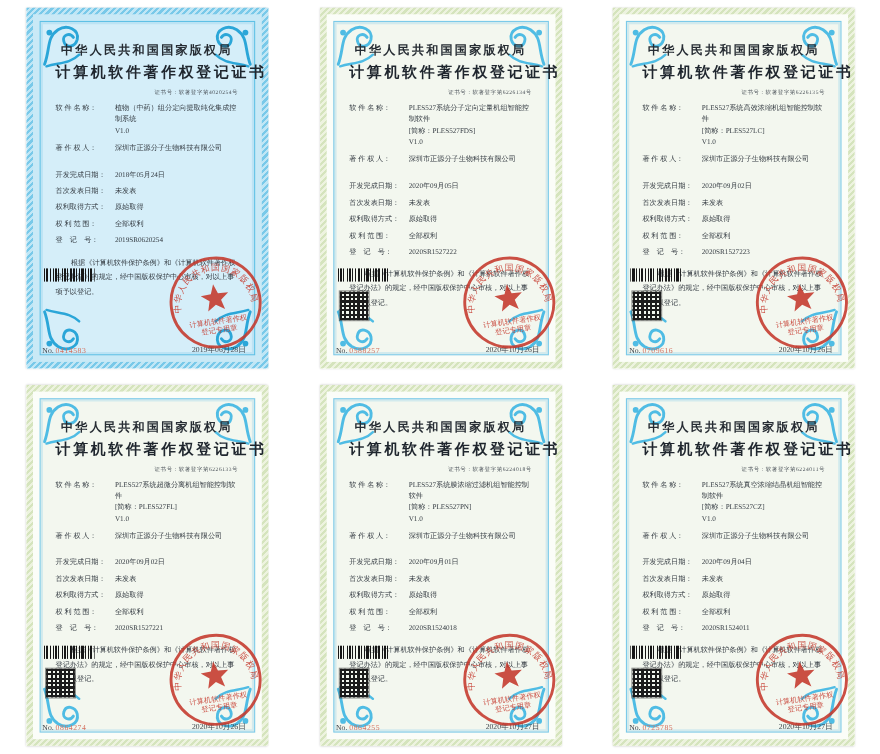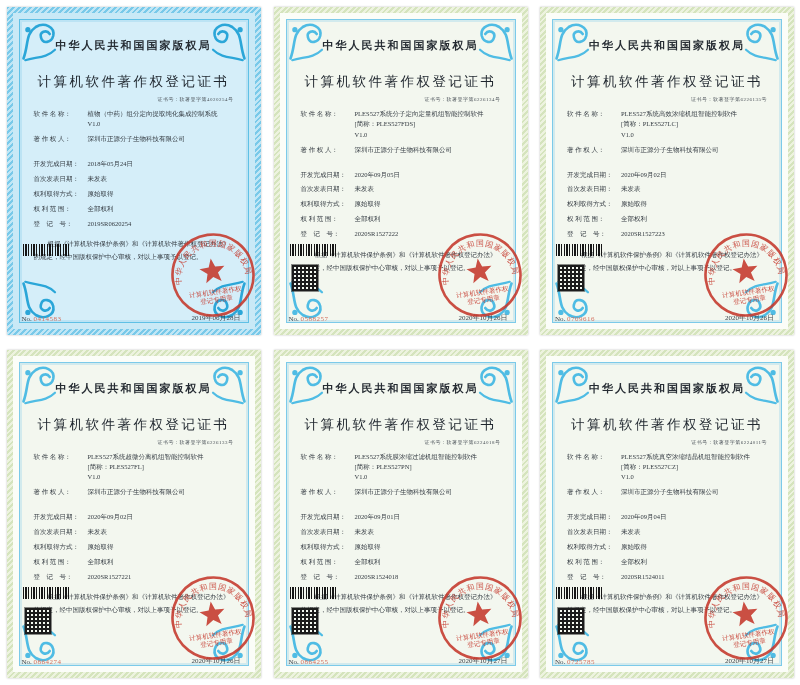--- a/index.html
+++ b/index.html
@@ -1,19 +1,19 @@
 <!DOCTYPE html>
 <html><head>
 <meta charset="utf-8">
 <style>
   html,body{margin:0;padding:0;background:#ffffff;}
   body{width:800px;height:685px;font-family:"Liberation Serif","DejaVu Serif",serif;}
   .grid{width:800px;height:685px;display:grid;grid-template-columns:267px 267px 266px;grid-template-rows:342px 343px;background:#fff;}
   .cell{display:flex;align-items:center;justify-content:center;}
-  .cert{position:relative;width:254px;height:328px;box-shadow:0 0 2px rgba(0,0,0,.25);}
+  .cert{position:relative;width:220px;height:328px;box-shadow:0 0 2px rgba(0,0,0,.25);}
 
   
   .edge{position:absolute;inset:0;}
   .mat{position:absolute;inset:6px;}
   .frame{position:absolute;inset:12px;border:1px solid #7ccae9;box-shadow:inset 0 0 0 2px rgba(124,202,233,.28);}
   .content{position:absolute;inset:13px;padding:18px 14px 0;box-sizing:border-box;color:#3c4349;}
 
   .variant-green .edge{background:repeating-linear-gradient(135deg,#d5e4bd 0 2px,#edf3df 2px 4px);}
   .variant-green .mat{background:#fbfdf8;}
   .variant-green .frame{background:#f3f7ef;}
@@ -26,21 +26,21 @@
   .corner.tr{top:13px;right:13px;transform:scaleX(-1);}
   .corner.bl{bottom:13px;left:13px;transform:scaleY(-1);}
   .corner.br{bottom:13px;right:13px;transform:scale(-1,-1);}
   .corner svg{width:100%;height:100%;}
   .variant-green .corner path,.variant-green .corner circle{stroke:#4fbce4;}
   .variant-green .corner circle{fill:#4fbce4;}
   .variant-blue .corner path,.variant-blue .corner circle{stroke:#2ba6d8;}
   .variant-blue .corner circle{fill:#2ba6d8;}
 
   .authority{font-size:11px;font-weight:bold;letter-spacing:2px;text-align:center;color:#262c33;white-space:nowrap;}
-  .cert-title{font-size:13.5px;font-weight:normal;letter-spacing:2.5px;text-align:center;color:#1f262e;margin-top:20px;white-space:nowrap;}
+  .cert-title{font-size:13.5px;font-weight:bold;letter-spacing:2.5px;text-align:center;color:#1f262e;margin-top:4px;white-space:nowrap;}
   .cert-no-line{font-size:5px;text-align:right;margin-top:5px;color:#4a5158;letter-spacing:.5px;}
 
   .fields{margin-top:7px;font-size:6.5px;line-height:1.6;}
   .row{display:flex;margin-bottom:4.5px;}
   .row .lbl{width:54px;flex:none;color:#343b42;}
   .row .val{flex:1;color:#343b42;}
   .name-lines span{display:block;}
   .spacer{height:10px;}
 
   .statement{font-size:6.5px;line-height:2;text-indent:14px;margin-top:8px;color:#343b42;}

